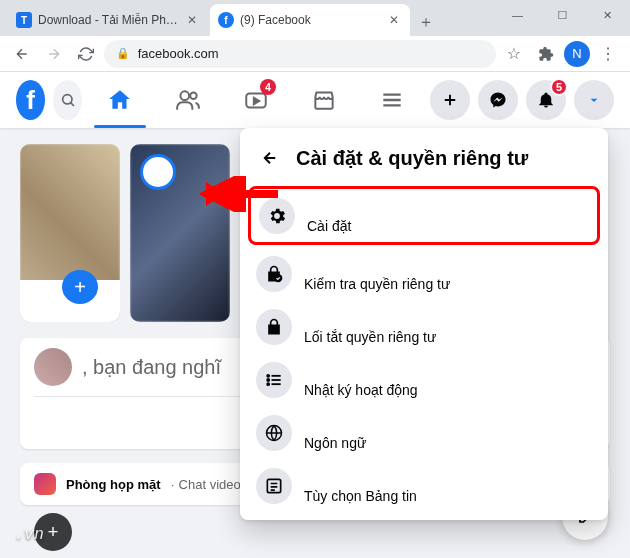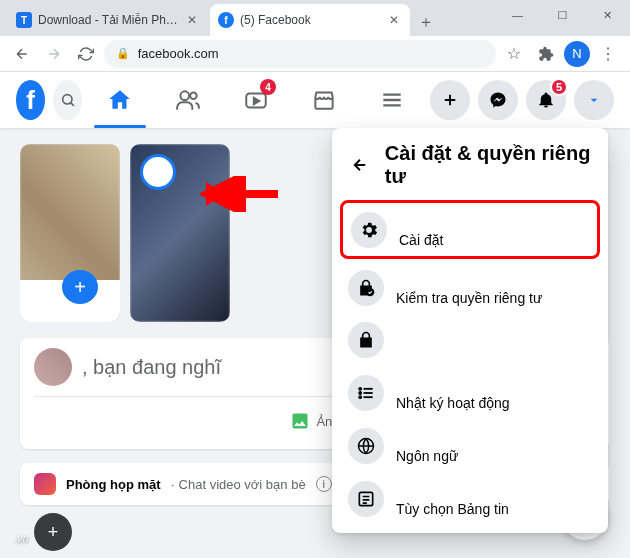--- a/index.html
+++ b/index.html
@@ -60,50 +60,50 @@
   .rooms { margin-top:14px;background:#fff;border-radius:8px;box-shadow:0 1px 2px rgba(0,0,0,0.1);padding:10px 14px;display:flex;align-items:center;gap:10px;font-size:13px;}
   .rooms .cam { width:22px;height:22px;border-radius:6px;background:linear-gradient(135deg,#c13584,#f56040);}
   .rooms .t1 { color:#050505;font-weight:600;text-align:center;}
   .rooms .t2 { color:#65676b;}
   .rooms .info { width:16px;height:16px;border-radius:50%;border:1.5px solid #8a8d91;color:#8a8d91;font-size:10px;display:flex;align-items:center;justify-content:center;font-weight:bold;}
   .rooms .link { color:#1877f2;font-weight:500;cursor:pointer;}
   .rooms-row2 { padding:8px 14px 0;}
   .room-add { width:38px;height:38px;border-radius:50%;background:#3a3b3c;color:#fff;display:flex;align-items:center;justify-content:center;font-size:18px;}
 
   
-  .dropdown { position:absolute; top:128px; right:22px; width:276px; background:#fff; border-radius:8px; box-shadow:0 12px 28px rgba(0,0,0,0.2),0 2px 4px rgba(0,0,0,0.1); padding:8px; z-index:20;}
+  .dropdown { position:absolute; top:128px; right:22px; width:368px; background:#fff; border-radius:8px; box-shadow:0 12px 28px rgba(0,0,0,0.2),0 2px 4px rgba(0,0,0,0.1); padding:8px; z-index:20;}
   .dd-head { display:flex;align-items:center;gap:10px;padding:6px 6px 10px;}
   .dd-back { width:32px;height:32px;border-radius:50%;display:flex;align-items:center;justify-content:center;cursor:pointer;}
   .dd-title { font-size:20px;font-weight:700;color:#050505;}
   .dd-item { display:flex;align-items:center;gap:12px;padding:8px;border-radius:6px;cursor:pointer;}
   .dd-icon { width:36px;height:36px;border-radius:50%;background:#e4e6eb;display:flex;align-items:center;justify-content:center;color:#050505;}
   .dd-label { font-size:14px;font-weight:500;color:#050505;margin-top:21px;}
   .dd-item.highlight { border:3px solid #ff0000; border-radius:8px; margin:2px 0;}
 
   .arrow { position:absolute; top:176px; right:350px; z-index:25;}
 
   .edit-fab { position:absolute; bottom:18px; right:22px; width:46px;height:46px;border-radius:50%;background:#fff;box-shadow:0 2px 8px rgba(0,0,0,0.2);display:flex;align-items:center;justify-content:center;z-index:15;cursor:pointer;}
 
   .watermark { position:absolute; bottom:14px; left:14px; color:rgba(255,255,255,0.9); font-size:22px; font-style:italic; font-family:Georgia,serif; text-shadow:0 1px 3px rgba(0,0,0,0.6); z-index:30; pointer-events:none; letter-spacing:0.5px;}
-  .watermark .vn { font-size:10px;display:block;text-align:center;margin-top:-4px;}
+  .watermark .vn { font-size:16px;display:block;text-align:center;margin-top:-4px;font-family:Liberation Mono, monospace;}
 
   svg { display:block; }
 </style>
 </head>
 <body>
 
 <div class="titlebar">
   <div class="tab">
     <span class="tab-favicon" style="background:#1a73e8;color:#fff">T</span>
     <span class="tab-title">Download - Tải Miễn Phí VN - Ph</span>
     <span class="tab-close">✕</span>
   </div>
   <div class="tab active">
     <span class="tab-favicon" style="background:#1877f2;color:#fff;border-radius:50%">f</span>
-    <span class="tab-title">(5) Facebook</span>
+    <span class="tab-title">(9) Facebook</span>
     <span class="tab-close">✕</span>
   </div>
   <div class="newtab">＋</div>
   <div class="win-controls">
     <div class="win-btn">—</div>
     <div class="win-btn">☐</div>
     <div class="win-btn">✕</div>
   </div>
 </div>
 
@@ -270,20 +270,21 @@
         </svg>
       </div>
     <div class="dd-label">Kiểm tra quyền riêng tư</div>
   </div>
   <div class="dd-item">
     <div class="dd-icon">
         <svg width="20" height="20" viewBox="0 0 24 24" fill="currentColor">
           <path d="M17 9V7a5 5 0 00-10 0v2H5v12h14V9zm-8 0V7a3 3 0 016 0v2z"></path>
         </svg>
       </div>
+    <div class="dd-label">Lối tắt quyền riêng tư</div>
   </div>
   <div class="dd-item">
     <div class="dd-icon">
         <svg width="20" height="20" viewBox="0 0 24 24" fill="none" stroke="currentColor" stroke-width="2.2">
           <circle cx="5" cy="7" r="1.2" fill="currentColor"></circle>
           <path d="M9 7h11"></path>
           <circle cx="5" cy="12" r="1.2" fill="currentColor"></circle>
           <path d="M9 12h11"></path>
           <circle cx="5" cy="17" r="1.2" fill="currentColor"></circle>
           <path d="M9 17h11"></path>

